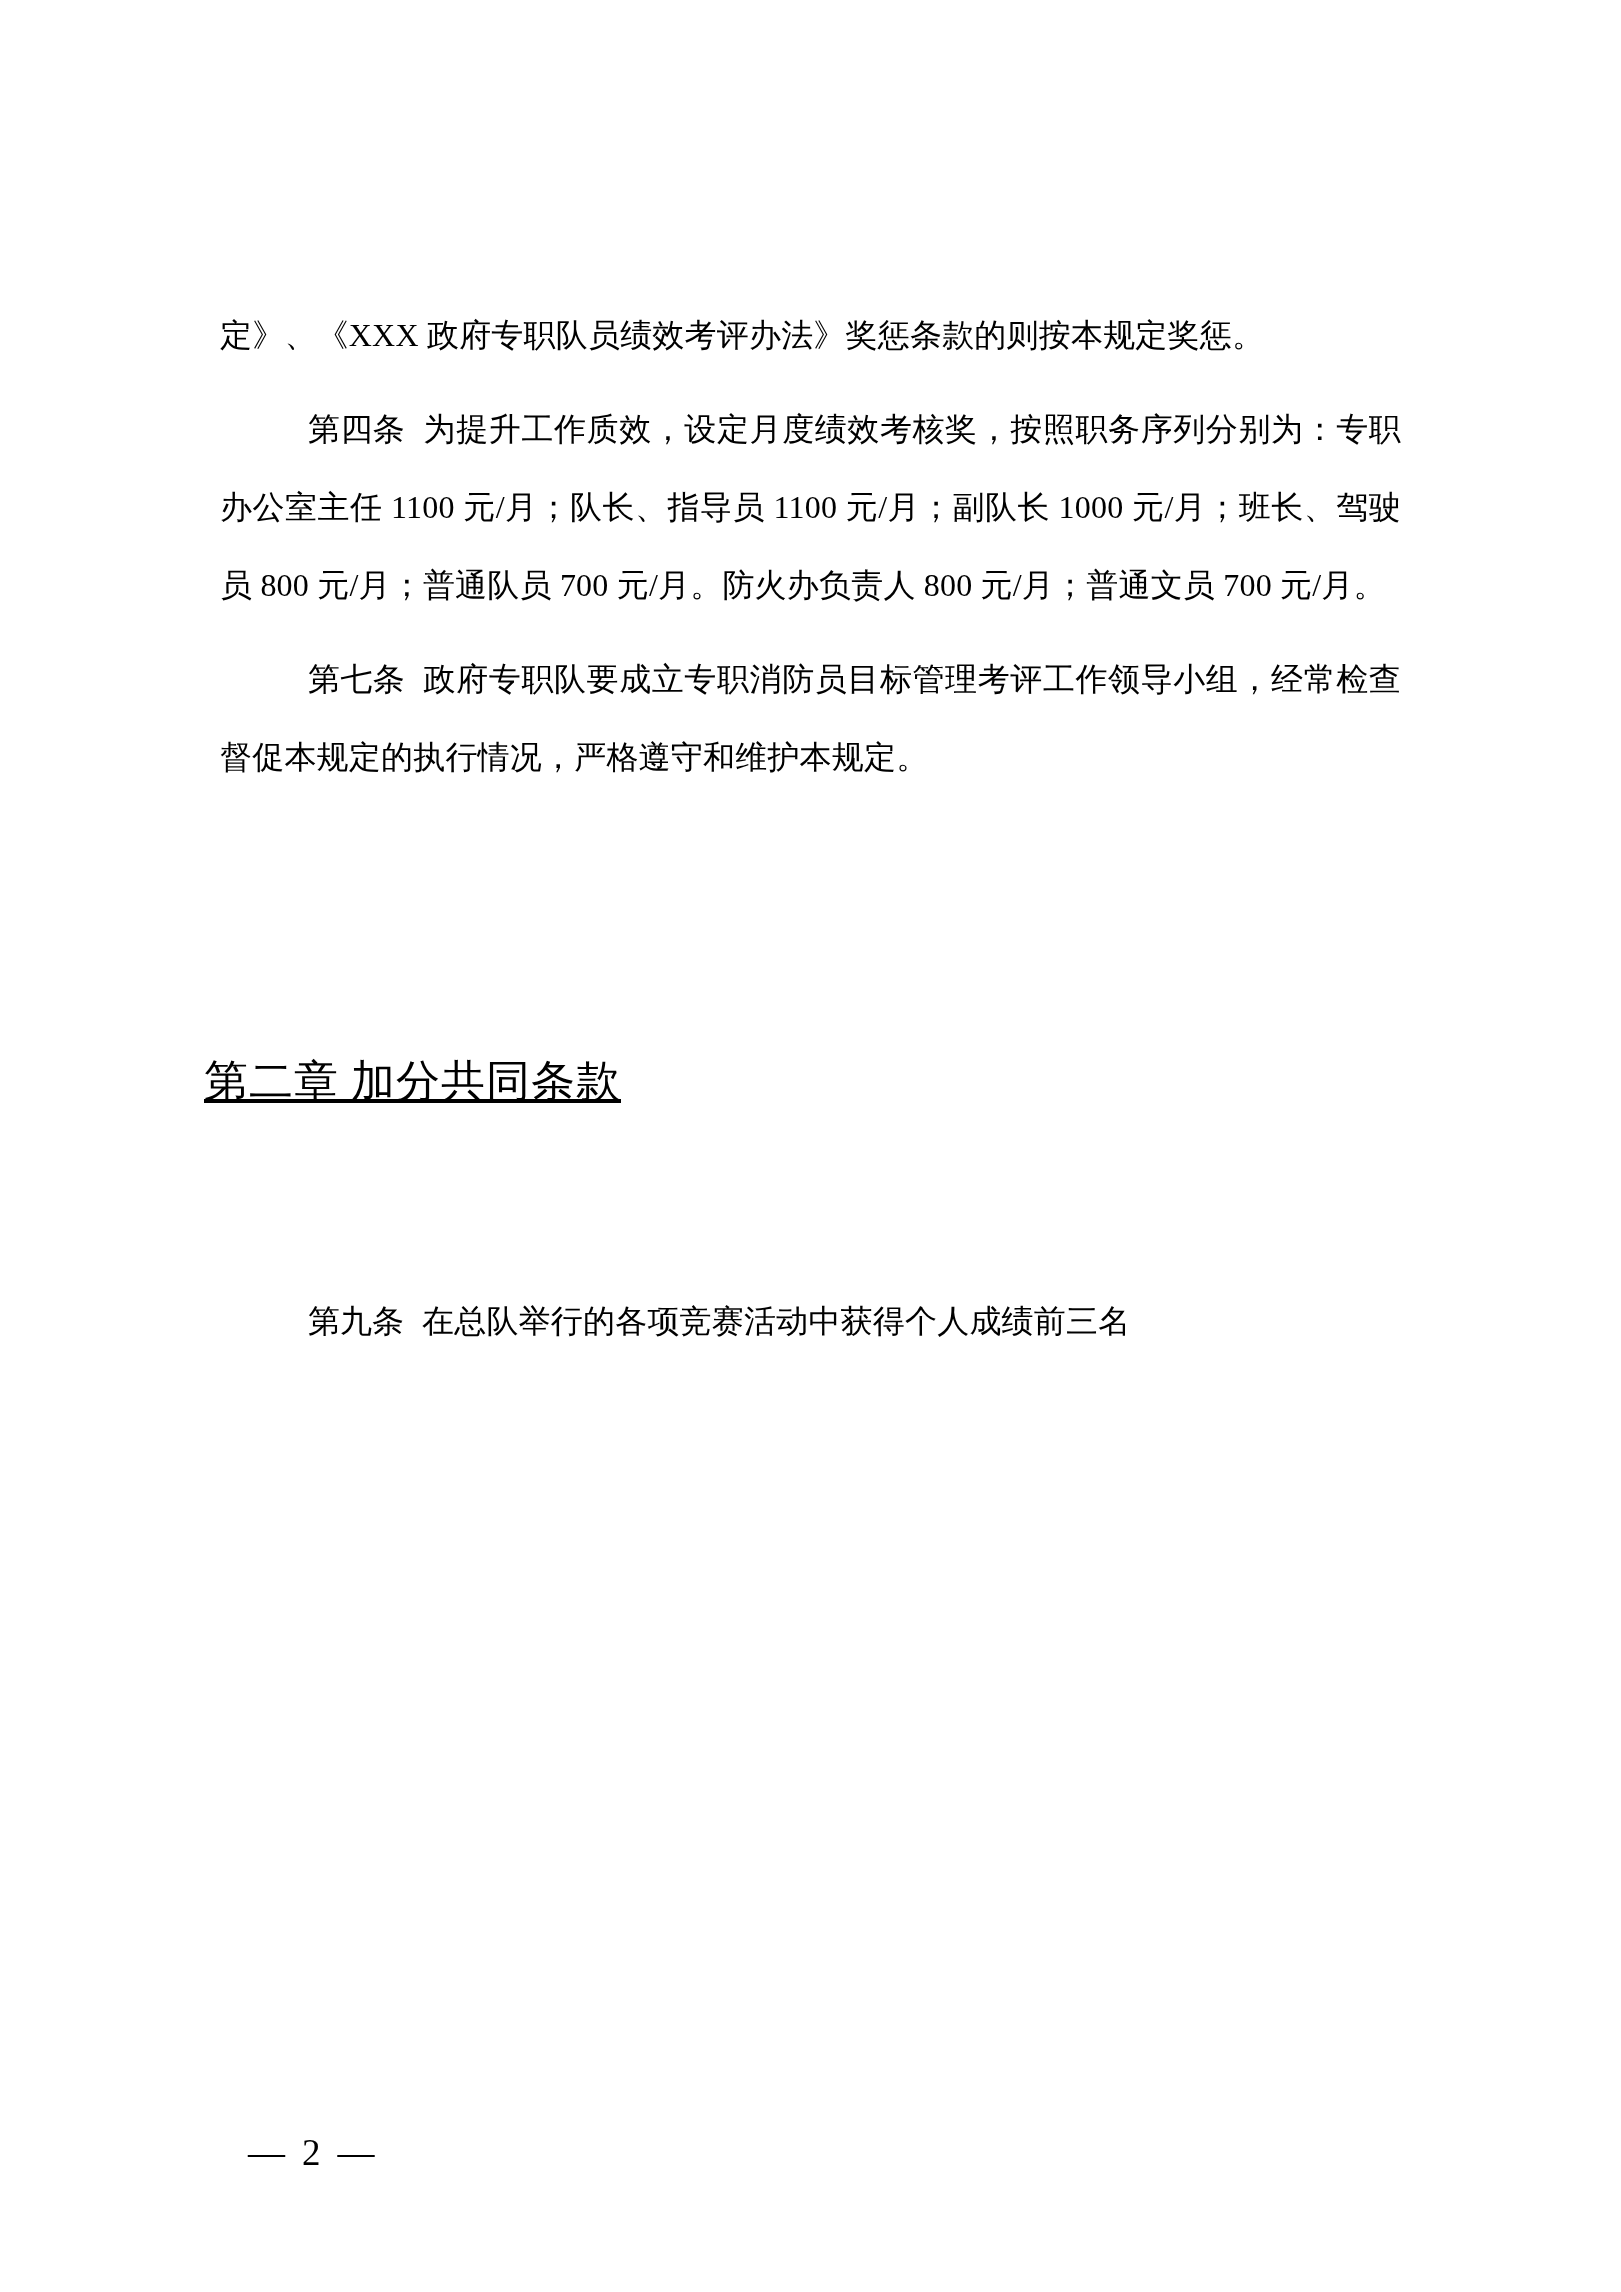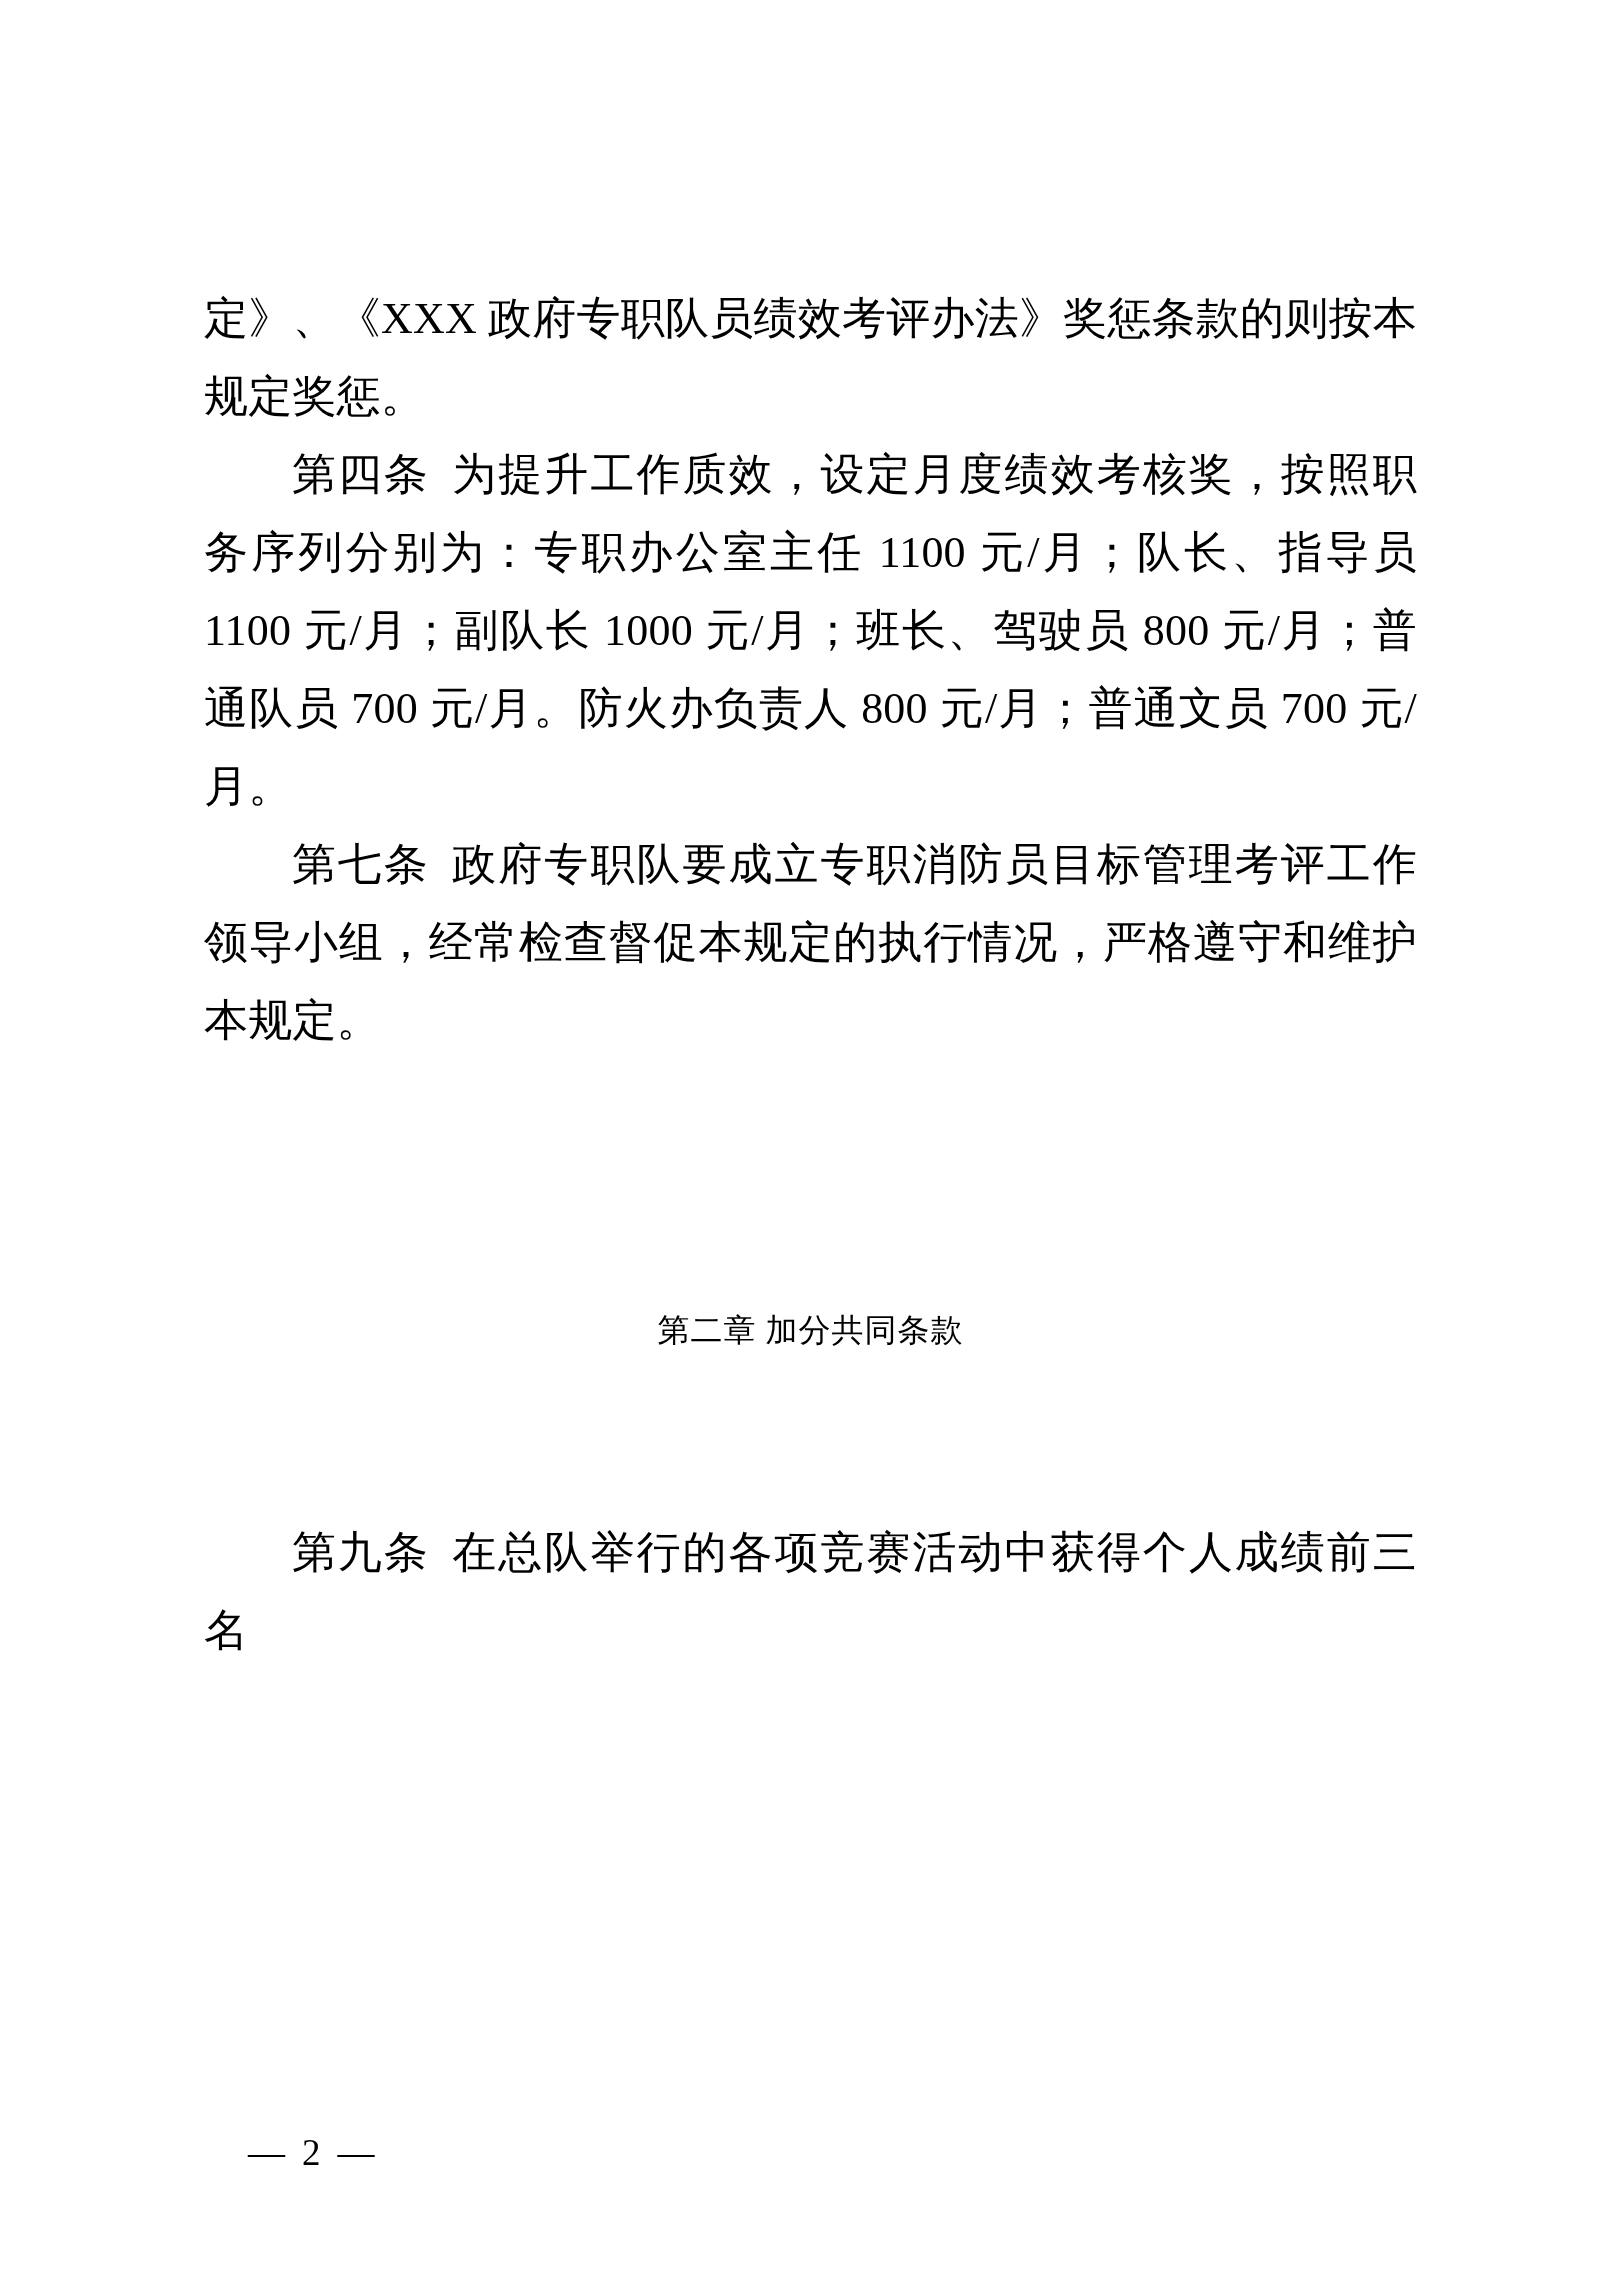--- a/index.html
+++ b/index.html
@@ -20,22 +20,22 @@
     overflow: hidden;
   }
   .content {
     position: absolute;
     left: 204px;
     top: 280px;
     width: 1213px;
   }
   
   p.para {
-    margin: 0;
-    font-size: 44px;
+    margin: 16px;
+    font-size: 32px;
     line-height: 78px;
     text-align: justify;
     text-justify: inter-character;
     text-indent: 88px;
     letter-spacing: 0.2px;
     font-weight: 500;
     -webkit-font-smoothing: none;
   }
   p.para.noindent {
     text-indent: 0;
@@ -43,25 +43,25 @@
   .artnum {
     font-weight: normal;
     letter-spacing: 0px;
   }
   .gap-after-art {
     margin-right: 9.8px;
   }
   
   h2.chapter {
     margin: 0;
-    font-size: 32px;
+    font-size: 44px;
     line-height: 78px;
-    text-align: center;
     font-weight: 500;
     letter-spacing: 1px;
+    text-decoration: underline;
   }
   .spacer-chapter-top { height: 231px; }
   .spacer-chapter-bottom { height: 145px; }
   .footer {
     position: absolute;
     left: 0;
     top: 2131px;
     width: 100%;
     text-align: left;
     padding-left: 248px;

